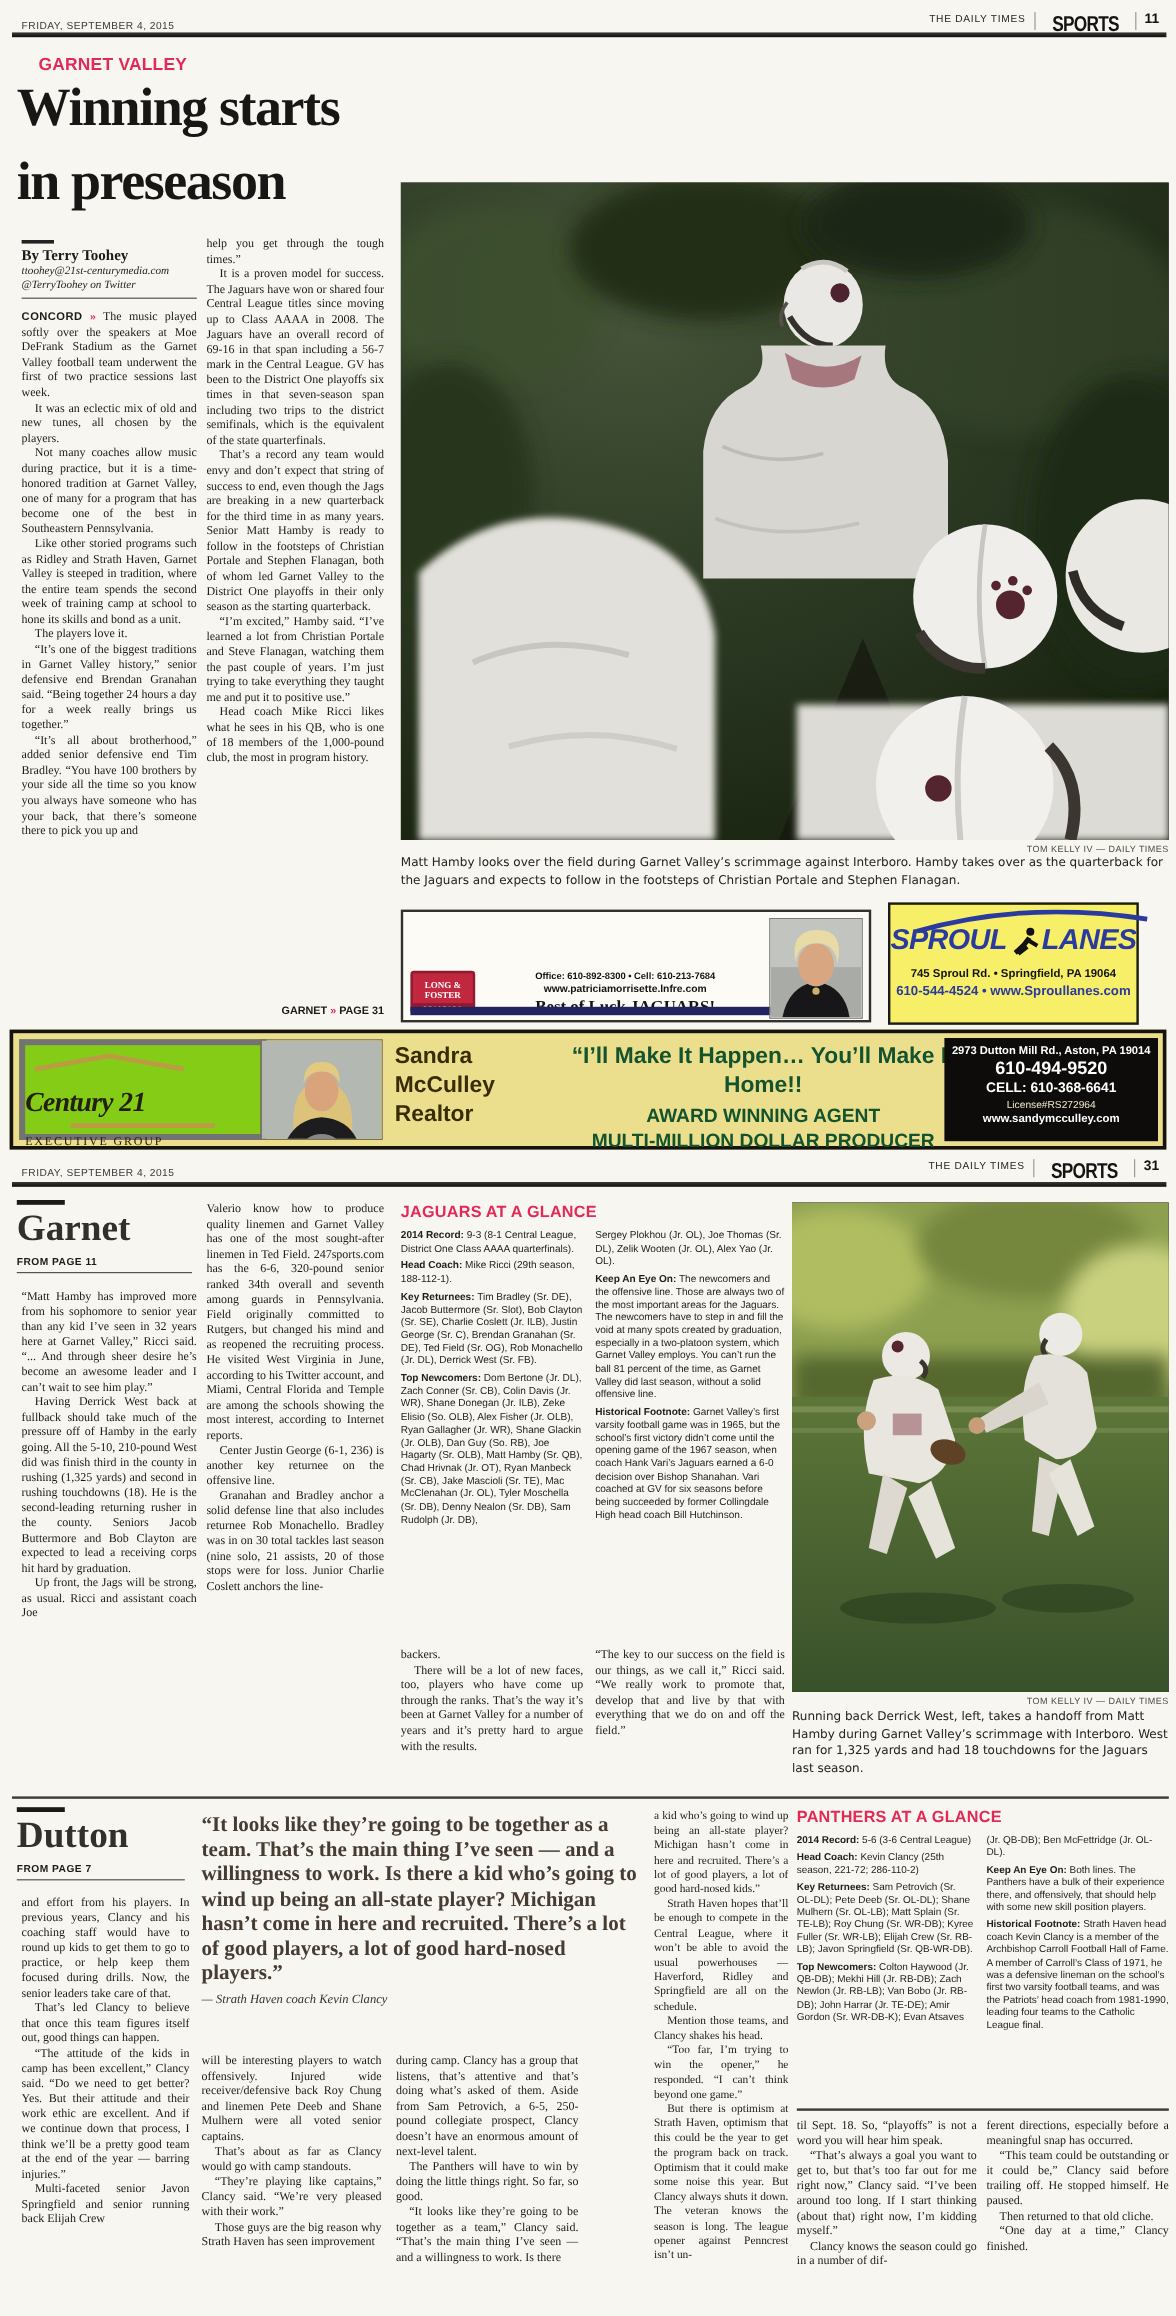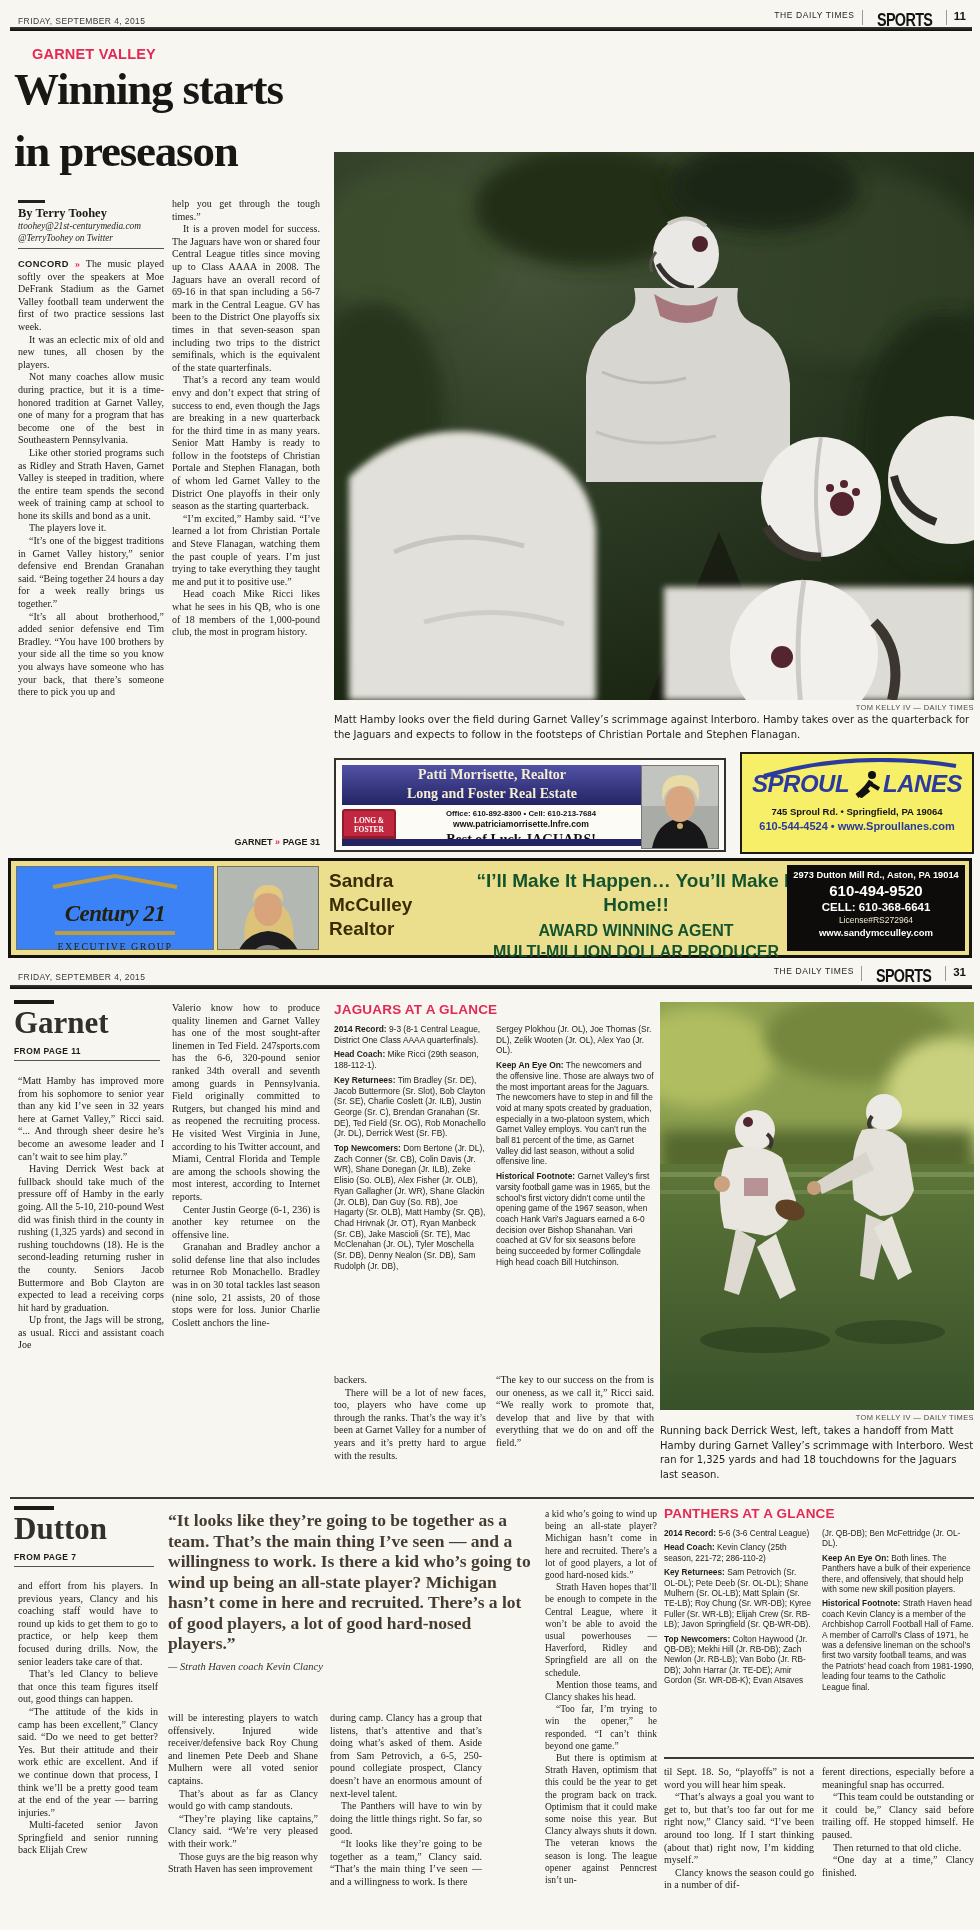--- a/index.html
+++ b/index.html
@@ -65,21 +65,21 @@
 
   
   .sproul{background:#f6ef67;border:2.5px solid #1c1b18;box-sizing:border-box;text-align:center;}
   .sproul-name{font-family:"Liberation Sans",sans-serif;font-weight:700;font-style:italic;font-size:24px;letter-spacing:-.5px;color:var(--sproulblue);display:flex;align-items:center;justify-content:center;gap:2px;margin-top:16px;position:relative;}
   .sproul-addr{font-family:"Liberation Sans",sans-serif;font-weight:700;font-size:9.5px;color:#141414;margin-top:8px;}
   .sproul-phone{font-family:"Liberation Sans",sans-serif;font-weight:700;font-size:11px;color:var(--sproulblue);margin-top:3px;}
   .swoosh{position:absolute;left:18px;top:-12px;}
 
   
   .century{background:#ebdf8d;border:3px solid #151310;box-sizing:border-box;}
-  .c21box{position:absolute;left:5px;top:5px;bottom:5px;width:196px;background:#3b82f6;border:1px solid #737373;text-align:center;}
+  .c21box{position:absolute;left:5px;top:5px;bottom:5px;width:196px;background:#84cc16;border:5px solid #737373;}
   .c21text{font-family:"Liberation Serif",serif;font-weight:700;font-style:italic;font-size:23px;color:#24200f;margin-top:8px;letter-spacing:-.5px;}
   .c21sub{font-family:"Liberation Serif",serif;font-size:10px;letter-spacing:1.5px;color:#24200f;margin-top:6px;}
   .c21bar{width:120px;height:4px;background:#bb9c42;margin:4px auto 0;}
   .cenphoto{position:absolute;left:206px;top:5px;bottom:5px;width:100px;overflow:hidden;border:1px solid #7a7350;}
   .cenname{position:absolute;left:318px;top:8px;width:130px;font-family:"Liberation Sans",sans-serif;font-weight:700;font-size:19px;line-height:24px;color:#3a2d05;}
   .cenquote{position:absolute;left:445px;top:8px;width:360px;text-align:center;font-family:"Liberation Sans",sans-serif;font-weight:700;color:#14532d;}
   .cq1{font-size:19px;line-height:24px;}
   .cq2{font-size:16px;margin-top:5px;}
   .cq3{font-size:16px;margin-top:3px;}
   .cenblack{position:absolute;right:4px;top:4px;bottom:4px;width:178px;background:#0d0c0a;color:#fff;text-align:center;font-family:"Liberation Sans",sans-serif;padding-top:5px;box-sizing:border-box;}
@@ -193,24 +193,20 @@
       <circle cx="470" cy="502" r="74" fill="#f1f0ec"></circle>
       <path d="M470,428 q-12,74 0,148" stroke="#cdcbc5" stroke-width="5" fill="none"></path>
       <circle cx="448" cy="505" r="11" fill="#54252e"></circle>
       <path d="M540,470 q30,30 18,78" stroke="#3b362f" stroke-width="10" fill="none"></path>
     </svg>
   </div>
   <div class="abs credit" style="left:334px;top:703px;width:640px;">TOM KELLY IV — DAILY TIMES</div>
   <div class="abs caption" style="left:334px;top:713px;width:640px;height:34px;overflow:hidden;">Matt Hamby looks over the field during Garnet Valley’s scrimmage against Interboro. Hamby takes over as the quarterback for the Jaguars and expects to follow in the footsteps of Christian Portale and Stephen Flanagan.</div>
 
   <div class="abs patti" style="left:334px;top:758px;width:392px;height:94px;">
-    <div class="patti-head">
-      <div>Patti Morrisette, Realtor</div>
-      <div>Long and Foster Real Estate</div>
-    </div>
     <div class="lf">
       <div>LONG &amp;</div>
       <div>FOSTER</div>
       <small>REALTORS</small>
     </div>
     <div class="patti-mid">
       <div class="patti-phones">Office: 610-892-8300 • Cell: 610-213-7684</div>
       <div class="patti-web">www.patriciamorrisette.lnfre.com</div>
       <div class="patti-tag">Best of Luck JAGUARS!</div>
     </div>
@@ -220,21 +216,21 @@
         <rect width="76" height="82" fill="#a9aba6"></rect>
         <rect width="76" height="40" fill="#c2c4bf"></rect>
         <path d="M10,82 q5,-26 28,-30 q24,4 28,30 z" fill="#17171a"></path>
         <ellipse cx="38" cy="38" rx="15" ry="18" fill="#d8a781"></ellipse>
         <path d="M21,36 q-5,-26 17,-27 q24,-1 18,28 q-2,-17 -17,-17 q-16,0 -18,16z" fill="#e8dba6"></path>
         <circle cx="38" cy="60" r="3" fill="#cdb36a"></circle>
       </svg>
     </div>
   </div>
 
-  <div class="abs sproul" style="left:740px;top:752px;width:234px;height:102px;">
+  <div class="abs sproul" style="left:740px;top:752px;width:209px;height:102px;">
     <div class="sproul-name">
       <svg class="swoosh" width="200" height="20" viewBox="0 0 200 20">
         <path d="M4,18 Q95,-8 196,8" stroke="#2a3a9e" stroke-width="4" fill="none"></path>
       </svg>
       <span>SPROUL</span>
       <svg width="30" height="28" viewBox="0 0 30 28">
         <circle cx="21" cy="5" r="4" fill="#111"></circle>
         <path d="M6,26 Q15,19 20,11" stroke="#111" stroke-width="5" fill="none"></path>
         <path d="M18,13 l10,6" stroke="#111" stroke-width="4"></path>
         <path d="M9,27 l9,-7" stroke="#111" stroke-width="4"></path>
@@ -320,21 +316,21 @@
   <div class="abs sanscol" style="left:496px;top:1024px;width:158px;height:340px;">
       <p>Sergey Plokhou (Jr. OL), Joe Thomas (Sr. DL), Zelik Wooten (Jr. OL), Alex Yao (Jr. OL).</p>
       <p><b>Keep An Eye On:</b> The newcomers and the offensive line. Those are always two of the most important areas for the Jaguars. The newcomers have to step in and fill the void at many spots created by graduation, especially in a two-platoon system, which Garnet Valley employs. You can’t run the ball 81 percent of the time, as Garnet Valley did last season, without a solid offensive line.</p>
       <p><b>Historical Footnote:</b> Garnet Valley’s first varsity football game was in 1965, but the school’s first victory didn’t come until the opening game of the 1967 season, when coach Hank Vari’s Jaguars earned a 6-0 decision over Bishop Shanahan. Vari coached at GV for six seasons before being succeeded by former Collingdale High head coach Bill Hutchinson.</p>
     </div>
   <div class="abs col" style="left:334px;top:1374px;width:152px;height:116px;">
       <p>backers.</p>
       <p>There will be a lot of new faces, too, players who have come up through the ranks. That’s the way it’s been at Garnet Valley for a number of years and it’s pretty hard to argue with the results.</p>
     </div>
   <div class="abs col" style="left:496px;top:1374px;width:158px;height:116px;">
-      <p>“The key to our success on the from is our oneness, as we call it,” Ricci said. “We really work to promote that, develop that and live by that with everything that we do on and off the field.”</p>
+      <p>“The key to our success on the field is our things, as we call it,” Ricci said. “We really work to promote that, develop that and live by that with everything that we do on and off the field.”</p>
     </div>
 
   <div class="abs photoframe" style="left:660px;top:1002px;width:314px;height:408px;">
     <svg viewBox="0 0 314 408" preserveAspectRatio="none">
       <defs>
         <linearGradient id="grass2" x1="0" y1="0" x2="0" y2="1">
           <stop offset="0" stop-color="#5d7638"></stop>
             <stop offset="1" stop-color="#39512a"></stop>
         </linearGradient>
         <filter id="pb8" x="-40%" y="-40%" width="180%" height="180%">

